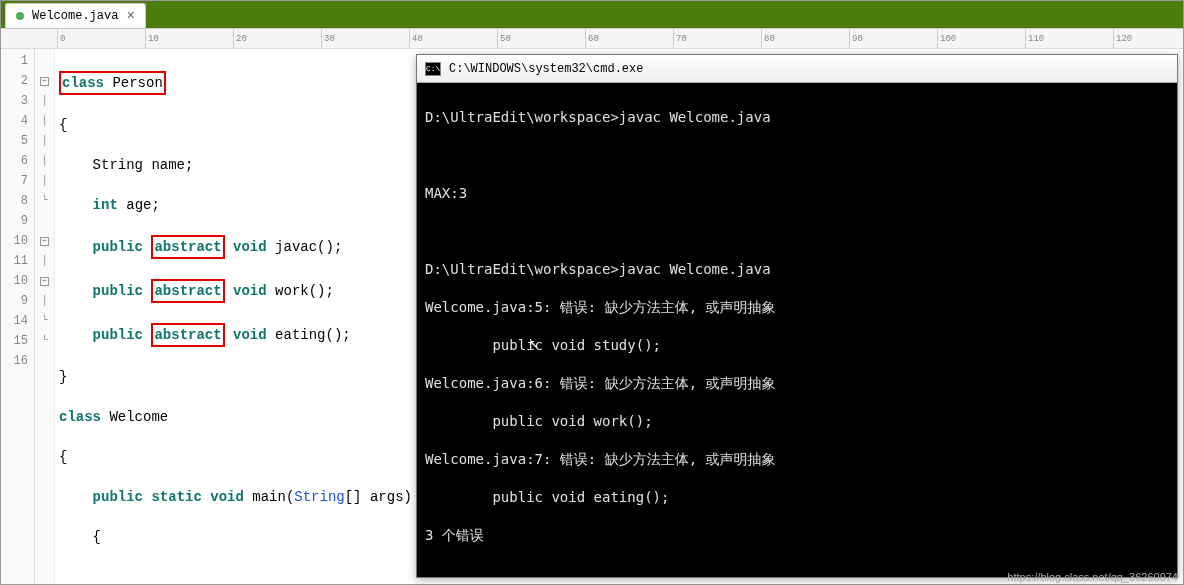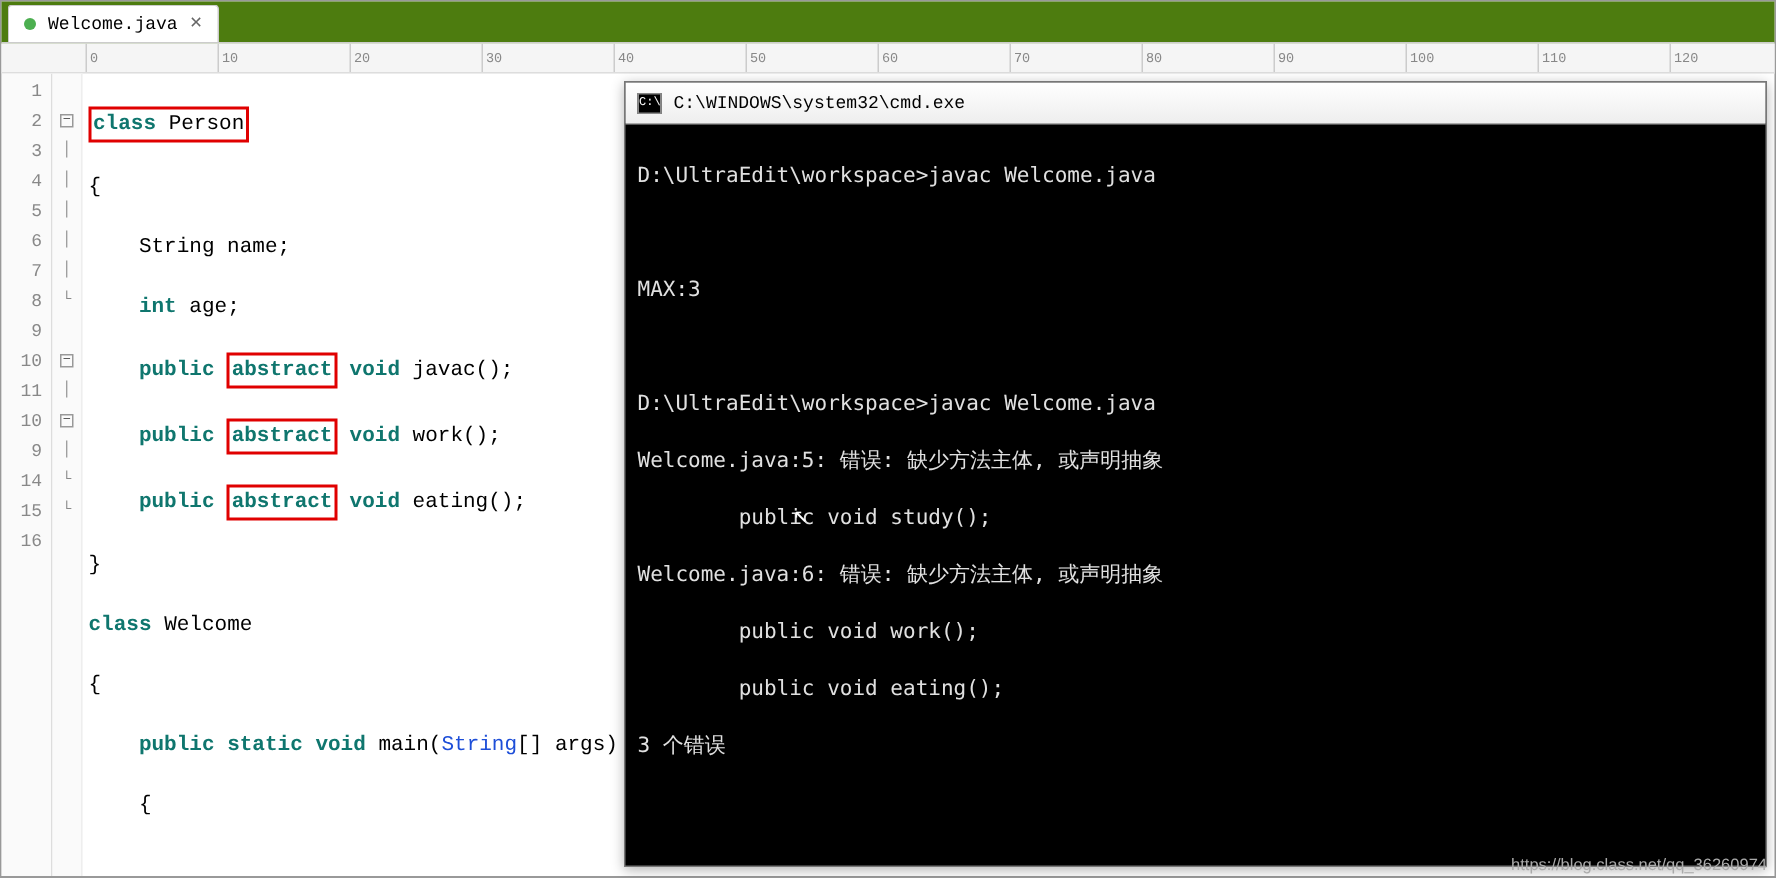--- a/index.html
+++ b/index.html
@@ -269,20 +269,21 @@
   <div class="cmd-body">
 <div>D:\UltraEdit\workspace&gt;javac Welcome.java</div>
 <div>&nbsp;</div>
 <div>MAX:3</div>
 <div>&nbsp;</div>
 <div>D:\UltraEdit\workspace&gt;javac Welcome.java</div>
 <div>Welcome.java:5: 错误: 缺少方法主体, 或声明抽象</div>
 <div>        public void study();</div>
 <div>Welcome.java:6: 错误: 缺少方法主体, 或声明抽象</div>
 <div>        public void work();</div>
+<div>Welcome.java:7: 错误: 缺少方法主体, 或声明抽象</div>
 <div>        public void eating();</div>
 <div>3 个错误</div>
 
 
 
 
 
 
 
 <span class="cursor-arrow" style="top:250px;left:112px">↖</span>

